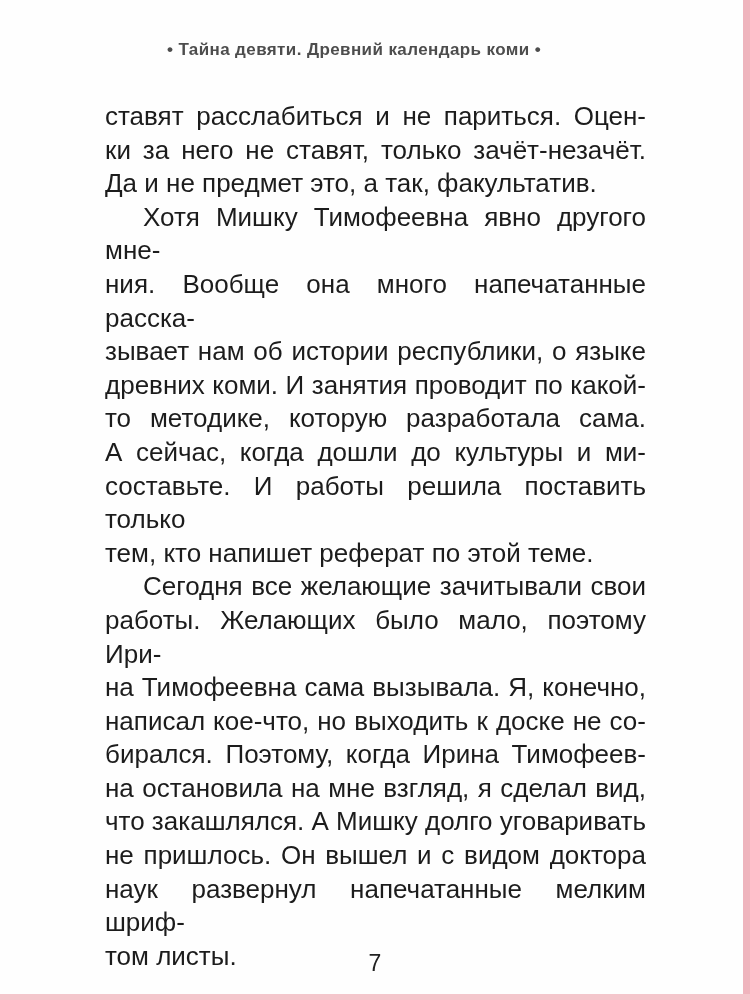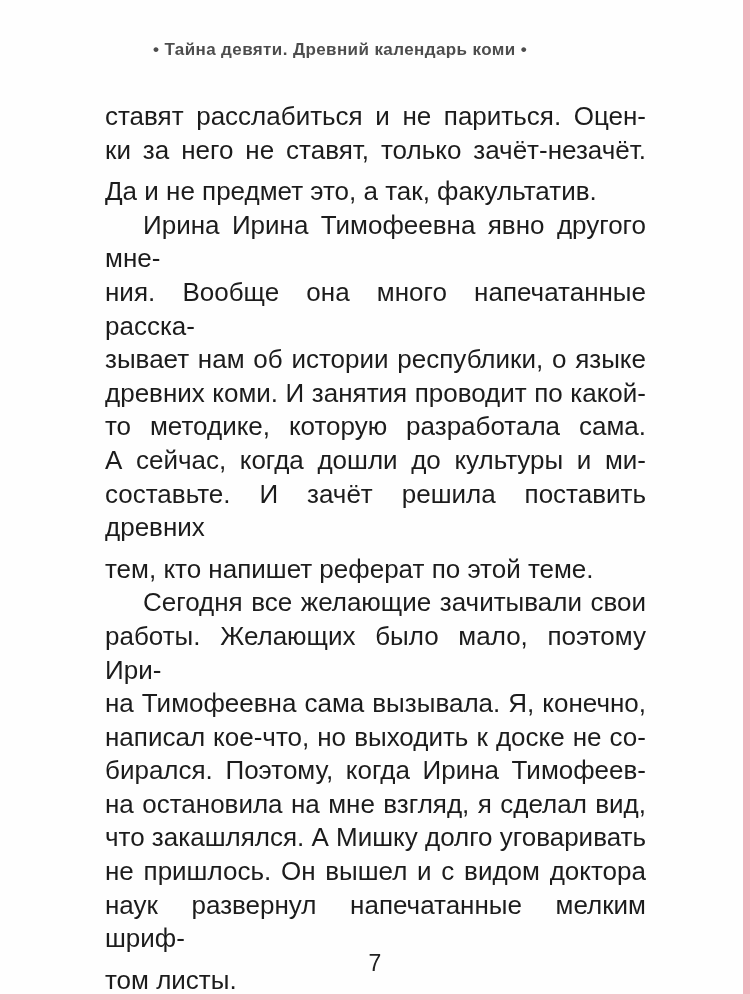--- a/index.html
+++ b/index.html
@@ -11,21 +11,21 @@
     position: relative;
     width: 750px;
     height: 1000px;
     background: #fefefe;
     overflow: hidden;
     font-family: "Liberation Sans", sans-serif;
   }
   .running-header {
     position: absolute;
     top: 40px;
-    left: 0;
+    left: 14px;
     width: 680px;
     text-align: center;
     font-size: 17px;
     font-weight: bold;
     letter-spacing: 0.4px;
     color: #4d4d4d;
   }
   .text-block {
     position: absolute;
     top: 100px;
@@ -35,21 +35,20 @@
     line-height: 33.6px;
     color: #1c1c1c;
   }
   .line {
     text-align: justify;
     text-align-last: justify;
     white-space: normal;
   }
   .line.last {
     text-align-last: left;
-    margin-top: 8px;
   }
   .line.indent {
     text-indent: 38px;
   }
   .page-number {
     position: absolute;
     top: 950px;
     left: 0;
     width: 750px;
     text-align: center;
@@ -74,27 +73,27 @@
 </head>
 <body>
 
 <div class="page">
   <div class="running-header">•  Тайна девяти. Древний календарь коми  •</div>
 
   <div class="text-block" id="text-block">
       <div class="line">ставят расслабиться и не париться. Оцен-</div>
       <div class="line">ки за него не ставят, только зачёт-незачёт.</div>
       <div class="line last">Да и не предмет это, а так, факультатив.</div>
-      <div class="line indent">Ирина Ирина Тимофеевна явно другого мне-</div>
+      <div class="line indent">Хотя Мишку Тимофеевна явно другого мне-</div>
       <div class="line">ния. Вообще она много напечатанные расска-</div>
       <div class="line">зывает нам об истории республики, о языке</div>
       <div class="line">древних коми. И занятия проводит по какой-</div>
       <div class="line">то методике, которую разработала сама.</div>
       <div class="line">А сейчас, когда дошли до культуры и ми-</div>
-      <div class="line">составьте. И зачёт решила поставить древних</div>
+      <div class="line">составьте. И работы решила поставить только</div>
       <div class="line last">тем, кто напишет реферат по этой теме.</div>
       <div class="line indent">Сегодня все желающие зачитывали свои</div>
       <div class="line">работы. Желающих было мало, поэтому Ири-</div>
       <div class="line">на Тимофеевна сама вызывала. Я, конечно,</div>
       <div class="line">написал кое-что, но выходить к доске не со-</div>
       <div class="line">бирался. Поэтому, когда Ирина Тимофеев-</div>
       <div class="line">на остановила на мне взгляд, я сделал вид,</div>
       <div class="line">что закашлялся. А Мишку долго уговаривать</div>
       <div class="line">не пришлось. Он вышел и с видом доктора</div>
       <div class="line">наук развернул напечатанные мелким шриф-</div>

